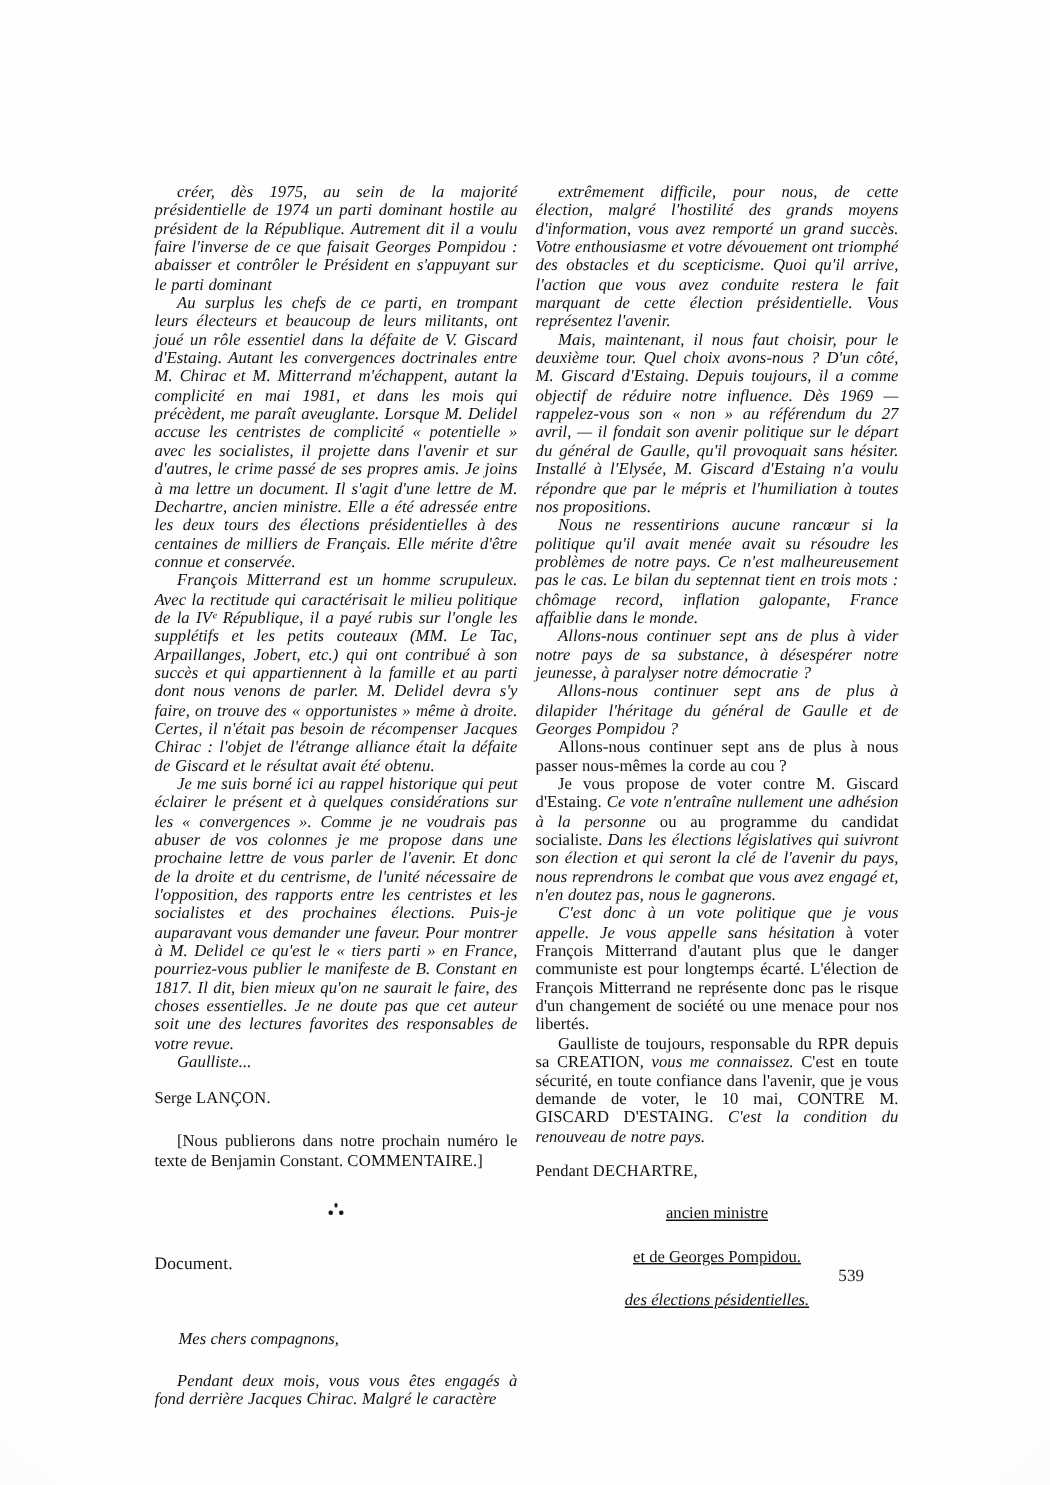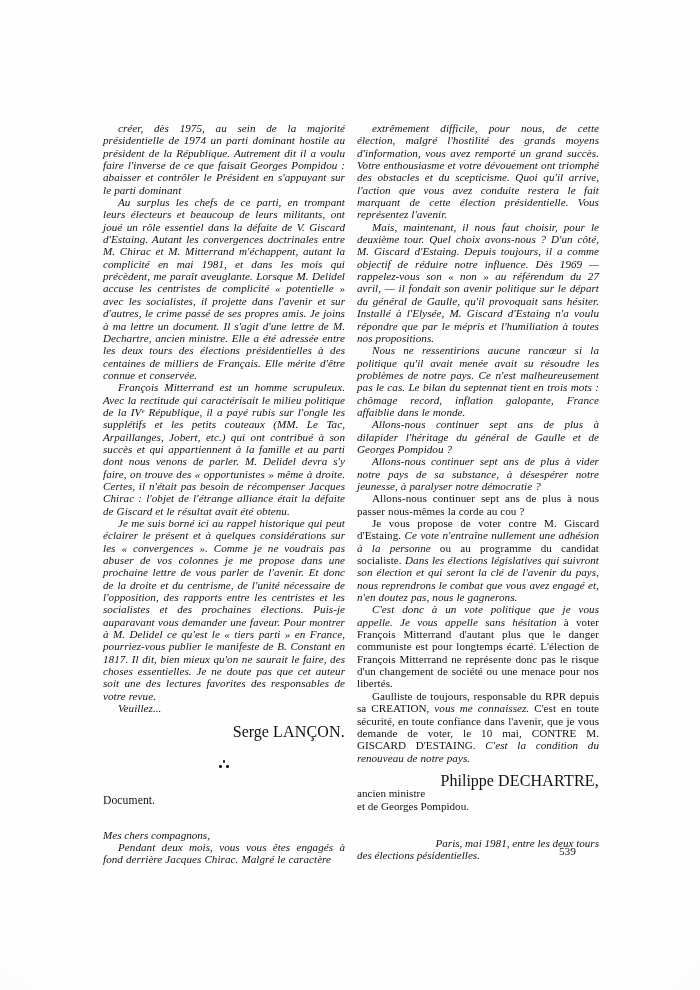--- a/index.html
+++ b/index.html
@@ -56,30 +56,30 @@
   }
 
   
   .r { font-style: normal; }
   .i { font-style: italic; }
 
   .signature {
     margin: 0;
     padding-top: 11px;
     font-style: normal;
-    font-size: 16px;
+    font-size: 11px;
     line-height: 12.6px;
-    text-align: right;
   }
   .sig-lines {
-    margin: 0;
+    margin: 16px;
     font-style: normal;
     font-size: 11.1px;
     line-height: 12.6px;
-    text-align: left;
+    text-align: center;
+    text-decoration: underline;
   }
   .smallcaps {
     font-variant: small-caps;
     letter-spacing: 0.2px;
   }
 
   .editor-note {
     margin: 0;
     padding-top: 17px;
     font-style: normal;
@@ -116,21 +116,21 @@
     padding-top: 26px;
     font-style: normal;
     font-weight: normal;
     font-size: 11.6px;
     line-height: 13px;
     text-align: left;
     letter-spacing: 0.1px;
   }
 
   .salutation {
-    margin: 0;
+    margin: 16px;
     padding-top: 22px;
     font-style: italic;
     font-size: 11.1px;
     line-height: 12.35px;
     text-align: left;
     text-indent: 0;
   }
 
   .dateline {
     margin: 0;
@@ -161,63 +161,65 @@
   <div class="paper-tone"></div>
 
   <div class="columns">
 
     <div class="col col-left">
 
       <p class="para">créer, dès 1975, au sein de la majorité présidentielle de 1974 un parti dominant hostile au président de la République. Autrement dit il a voulu faire l'inverse de ce que faisait Georges Pompidou : abaisser et contrôler le Président en s'appuyant sur le parti dominant</p>
       <p class="para">Au surplus les chefs de ce parti, en trompant leurs électeurs et beaucoup de leurs militants, ont joué un rôle essentiel dans la défaite de V. Giscard d'Estaing. Autant les convergences doctrinales entre M. Chirac et M. Mitterrand m'échappent, autant la complicité en mai 1981, et dans les mois qui précèdent, me paraît aveuglante. Lorsque M. Delidel accuse les centristes de complicité « potentielle » avec les socialistes, il projette dans l'avenir et sur d'autres, le crime passé de ses propres amis. Je joins à ma lettre un document. Il s'agit d'une lettre de M. Dechartre, ancien ministre. Elle a été adressée entre les deux tours des élections présidentielles à des centaines de milliers de Français. Elle mérite d'être connue et conservée.</p>
       <p class="para">François Mitterrand est un homme scrupuleux. Avec la rectitude qui caractérisait le milieu politique de la IVᵉ République, il a payé rubis sur l'ongle les supplétifs et les petits couteaux (MM. Le Tac, Arpaillanges, Jobert, etc.) qui ont contribué à son succès et qui appartiennent à la famille et au parti dont nous venons de parler. M. Delidel devra s'y faire, on trouve des « opportunistes » même à droite. Certes, il n'était pas besoin de récompenser Jacques Chirac : l'objet de l'étrange alliance était la défaite de Giscard et le résultat avait été obtenu.</p>
       <p class="para">Je me suis borné ici au rappel historique qui peut éclairer le présent et à quelques considérations sur les « convergences ». Comme je ne voudrais pas abuser de vos colonnes je me propose dans une prochaine lettre de vous parler de l'avenir. Et donc de la droite et du centrisme, de l'unité nécessaire de l'opposition, des rapports entre les centristes et les socialistes et des prochaines élections. Puis-je auparavant vous demander une faveur. Pour montrer à M. Delidel ce qu'est le « tiers parti » en France, pourriez-vous publier le manifeste de B. Constant en 1817. Il dit, bien mieux qu'on ne saurait le faire, des choses essentielles. Je ne doute pas que cet auteur soit une des lectures favorites des responsables de votre revue.</p>
-      <p class="para">Veuillez...</p>
+      <p class="para">Gaulliste...</p>
 
       <p class="signature">
         <span>Serge</span>
         <span class="smallcaps">LANÇON.</span>
       </p>
 
+      <p class="editor-note">
+        <span>[Nous publierons dans notre prochain numéro le texte de Benjamin Constant. </span><span class="smallcaps">COMMENTAIRE</span><span>.]</span>
+      </p>
 
       <div class="ornament">
         <span class="dot-top"><span class="dot"></span></span>
         <span class="dot-row"><span class="dot"></span><span class="dot"></span></span>
       </div>
 
       <p class="doc-heading">Document.</p>
 
       <p class="salutation">Mes chers compagnons,</p>
 
       <p class="para">Pendant deux mois, vous vous êtes engagés à fond derrière Jacques Chirac. Malgré le caractère</p>
 
     </div>
 
     <div class="col col-right">
 
       <div id="right-paragraphs">
           <p class="para"><span class="i">extrêmement difficile, pour nous, de cette élection, malgré l'hostilité des grands moyens d'information, vous avez remporté un grand succès. Votre enthousiasme et votre dévouement ont triomphé des obstacles et du scepticisme. Quoi qu'il arrive, l'action que vous avez conduite restera le fait marquant de cette élection présidentielle. Vous représentez l'avenir.</span></p>
           <p class="para"><span class="i">Mais, maintenant, il nous faut choisir, pour le deuxième tour. Quel choix avons-nous ? D'un côté, M. Giscard d'Estaing. Depuis toujours, il a comme objectif de réduire notre influence. Dès 1969 — rappelez-vous son « non » au référendum du 27 avril, — il fondait son avenir politique sur le départ du général de Gaulle, qu'il provoquait sans hésiter. Installé à l'Elysée, M. Giscard d'Estaing n'a voulu répondre que par le mépris et l'humiliation à toutes nos propositions.</span></p>
           <p class="para"><span class="i">Nous ne ressentirions aucune rancœur si la politique qu'il avait menée avait su résoudre les problèmes de notre pays. Ce n'est malheureusement pas le cas. Le bilan du septennat tient en trois mots : chômage record, inflation galopante, France affaiblie dans le monde.</span></p>
+          <p class="para"><span class="i">Allons-nous continuer sept ans de plus à vider notre pays de sa substance, à désespérer notre jeunesse, à paralyser notre démocratie ?</span></p>
           <p class="para"><span class="i">Allons-nous continuer sept ans de plus à dilapider l'héritage du général de Gaulle et de Georges Pompidou ?</span></p>
-          <p class="para"><span class="i">Allons-nous continuer sept ans de plus à vider notre pays de sa substance, à désespérer notre jeunesse, à paralyser notre démocratie ?</span></p>
           <p class="para"><span class="r">Allons-nous continuer sept ans de plus à nous passer nous-mêmes la corde au cou ?</span></p>
           <p class="para"><span class="r">Je vous propose de voter contre M. Giscard d'Estaing. </span><span class="i">Ce vote n'entraîne nullement une adhésion à la personne </span><span class="r">ou au programme du candidat socialiste. </span><span class="i">Dans les élections législatives qui suivront son élection et qui seront la clé de l'avenir du pays, nous reprendrons le combat que vous avez engagé et, n'en doutez pas, nous le gagnerons.</span></p>
           <p class="para"><span class="i">C'est donc à un vote politique que je vous appelle. Je vous appelle sans hésitation </span><span class="r">à voter François Mitterrand d'autant plus que le danger communiste est pour longtemps écarté. L'élection de François Mitterrand ne représente donc pas le risque d'un changement de société ou une menace pour nos libertés.</span></p>
           <p class="para"><span class="r">Gaulliste de toujours, responsable du RPR depuis sa CREATION, </span><span class="i">vous me connaissez. </span><span class="r">C'est en toute sécurité, en toute confiance dans l'avenir, que je vous demande de voter, le 10 mai, CONTRE M. GISCARD D'ESTAING. </span><span class="i">C'est la condition du renouveau de notre pays.</span></p>
         </div>
 
       <p class="signature">
-        <span>Philippe</span>
+        <span>Pendant</span>
         <span class="smallcaps">DECHARTRE,</span>
       </p>
       <p class="sig-lines">ancien ministre</p>
       <p class="sig-lines">et de Georges Pompidou.</p>
 
-      <p class="dateline">Paris, mai 1981, entre les deux tours</p>
       <p class="sig-lines" style="font-style:italic;">des élections pésidentielles.</p>
 
     </div>
 
   </div>
 
   <div class="page-number">539</div>
 
 </div>
 

